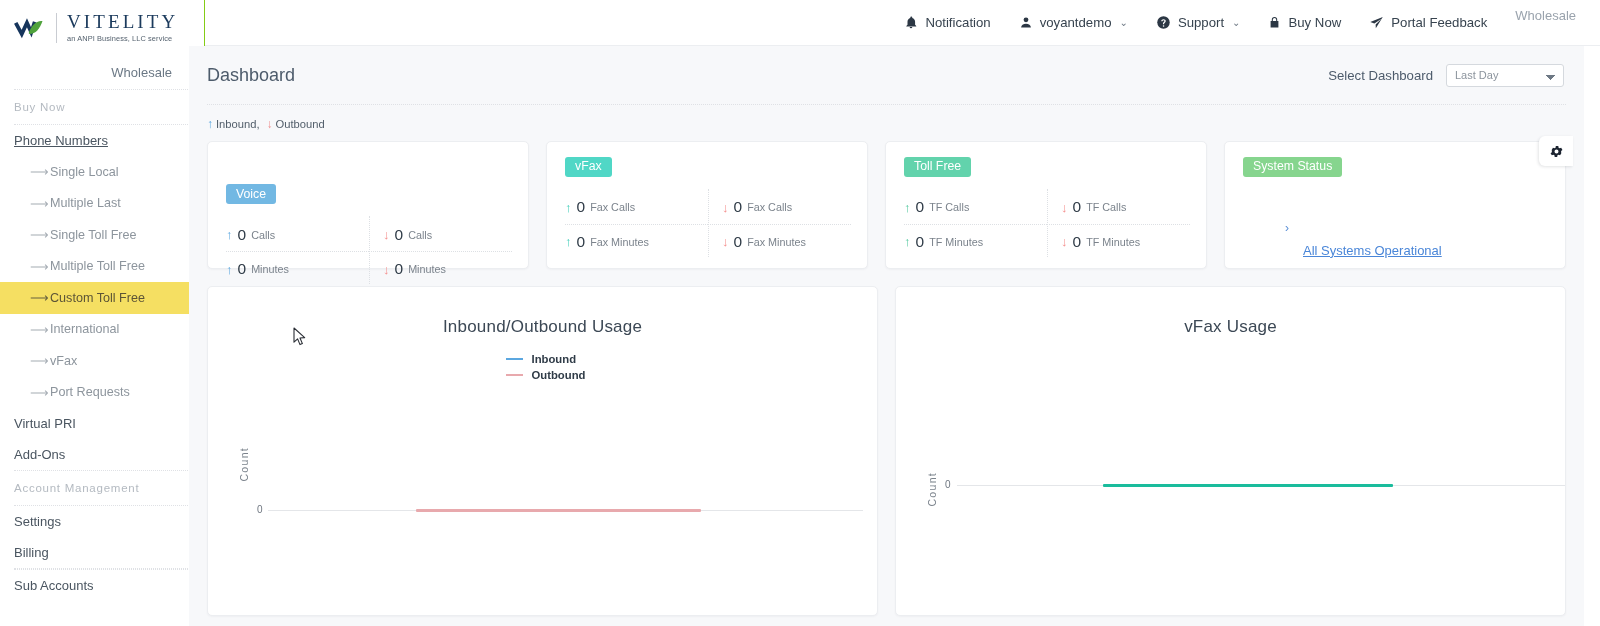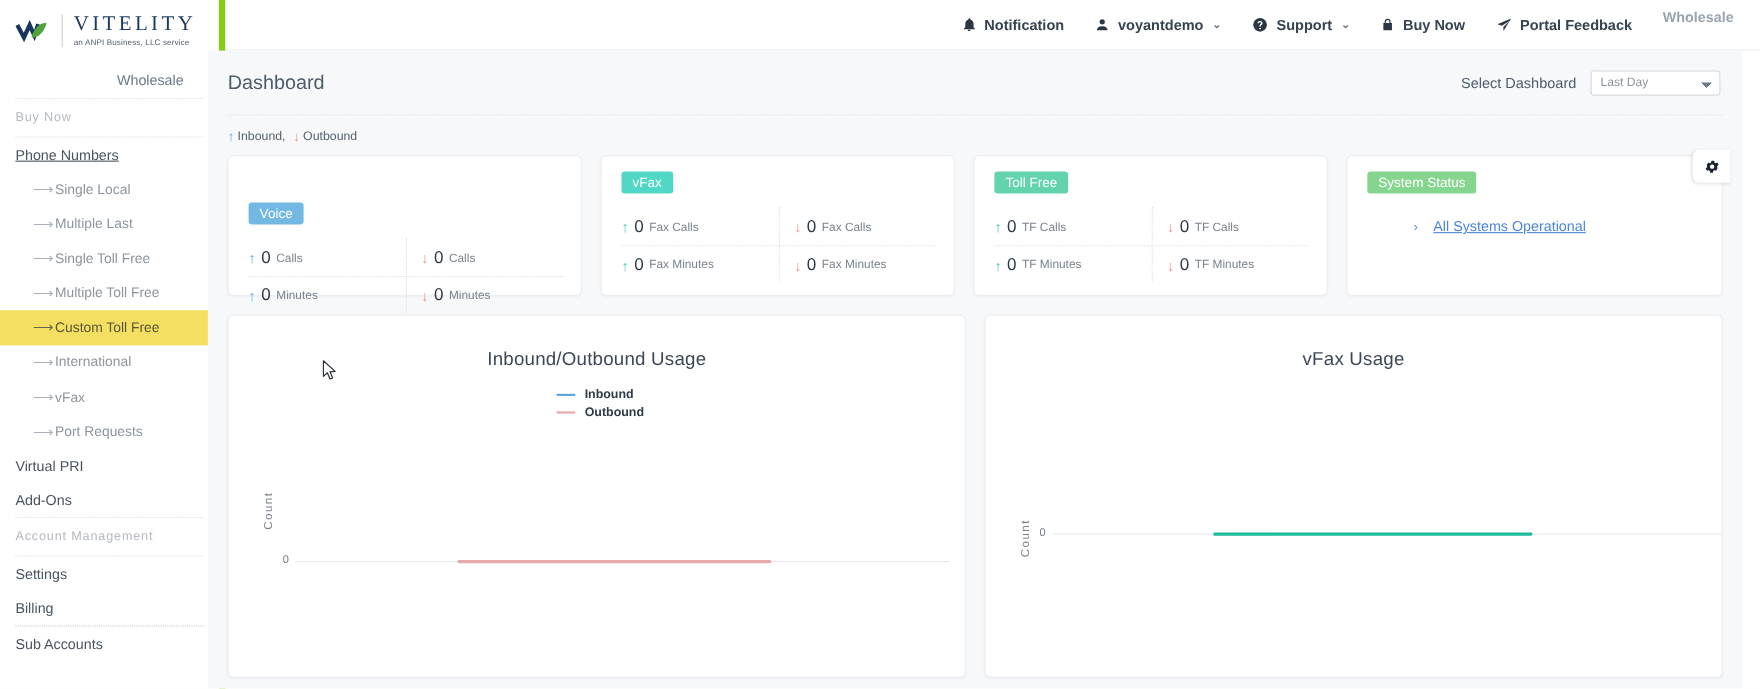--- a/index.html
+++ b/index.html
@@ -7,21 +7,21 @@
     width: 1600px; height: 626px;
     font-family: "Liberation Sans", sans-serif;
     background: #ffffff;
     overflow: hidden;
   }
   .app { position: relative; width: 1600px; height: 626px; background:#ffffff; }
 
   
   .sidebar {
     position: absolute; left:0; top:0; width:205px; height:626px;
-    background:#ffffff; border-right:6px solid #84cc16;
+    background:#ffffff; border-right:1px solid #84cc16;
     overflow:hidden;
   }
   .logo-wrap { height:55px; display:flex; align-items:center; padding-left:14px; }
   .logo-mark { width:38px; height:28px; flex:none; }
   .logo-divider { width:1px; height:30px; background:#c9ccd2; margin:0 10px 0 4px; }
   .logo-text { display:flex; flex-direction:column; justify-content:center; }
   .logo-name {
     font-size:19px; letter-spacing:3.1px; color:#1b3a5c; font-weight:400;
     font-family:"Liberation Serif", serif; line-height:1.05;
   }
@@ -47,21 +47,21 @@
     font-size:12.6px; color:#8d959d; cursor:pointer;
   }
   .side-sublink.active { background:#f5df62; color:#5c5436; }
   .arrow-ic { width:20px; flex:none; color:#a9b0b7; font-size:13px; line-height:1; }
   .side-sublink.active .arrow-ic { color:#6b6540; }
 
   
   .topbar {
     position:absolute; left:205px; top:0; width:1395px; height:46px;
     background:#ffffff; border-bottom:1px solid #eceef1;
-    display:flex; align-items:flex-end; justify-content:flex-end;font-weight:bold;
+    display:flex; align-items:flex-end; justify-content:flex-end;
   }
   .nav-items { display:flex; align-items:center; gap:0px; }
   .nav-item {
     display:flex; align-items:center; gap:7px; padding:0 14px;
     font-size:13.2px; color:#37434f; cursor:pointer; height:46px;
   }
   .nav-item svg { display:block; }
   .chev { font-size:10px; color:#6d7884; margin-left:1px; }
   .wholesale-top {
     font-size:13px; color:#9aa3ad; padding-left:14px; padding-right:24px;
@@ -134,21 +134,21 @@
   .a-up-blue { color:#5ba7e0; }
   .a-up-teal { color:#3fcdb8; }
   .a-up-grn  { color:#4fc79c; }
   .a-dn      { color:#f4908f; }
   .stat-num  { font-size:15.5px; color:#2f3b47; }
   .stat-lbl  { font-size:10.8px; color:#7b838c; }
 
   .status-body { padding:22px 0 0 42px; display:flex; align-items:center; gap:14px; }
   .status-chev { color:#5b8fd6; font-size:12px; }
   .status-link {
-    font-size:13px; color:#4a86d8; text-decoration:underline; cursor:pointer;
+    font-size:13px; color:#4a86d8; text-decoration:underline; cursor:pointer;margin-top:44px;
   }
 
   .gear-tab {
     position:absolute; right:-8px; top:-6px; width:34px; height:30px;
     background:#fff; border-radius:6px 0 0 6px;
     box-shadow:-1px 1px 3px rgba(30,40,50,.12);
     display:flex; align-items:center; justify-content:center; cursor:pointer;
   }
 
   

